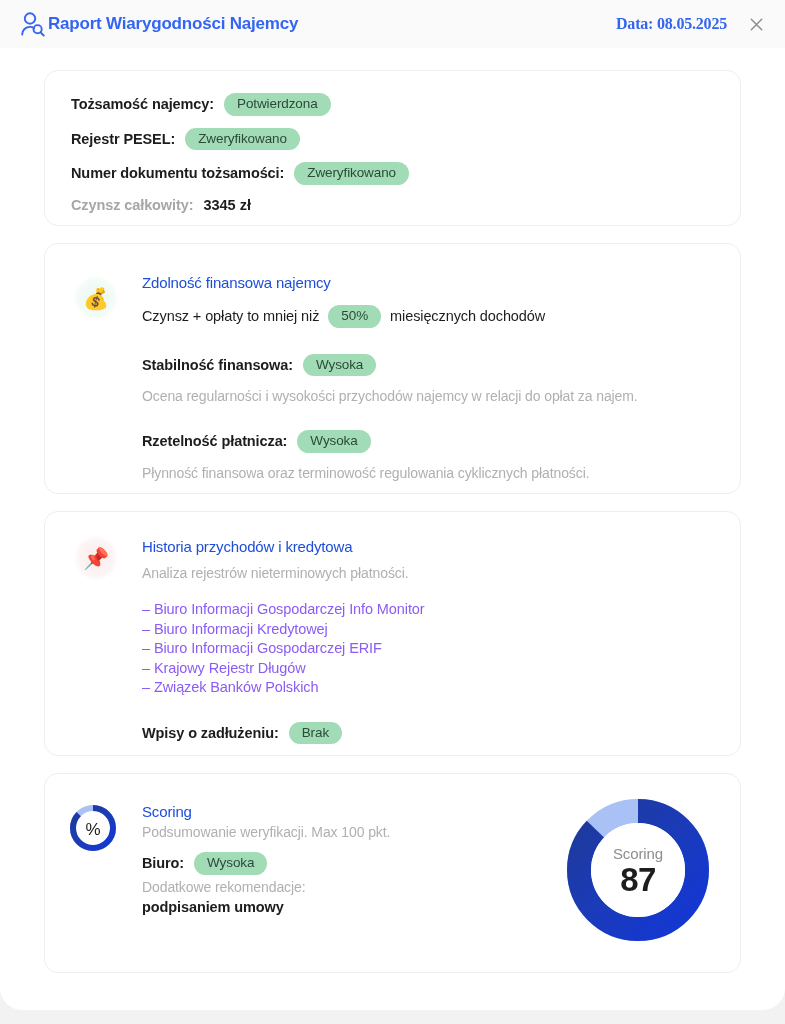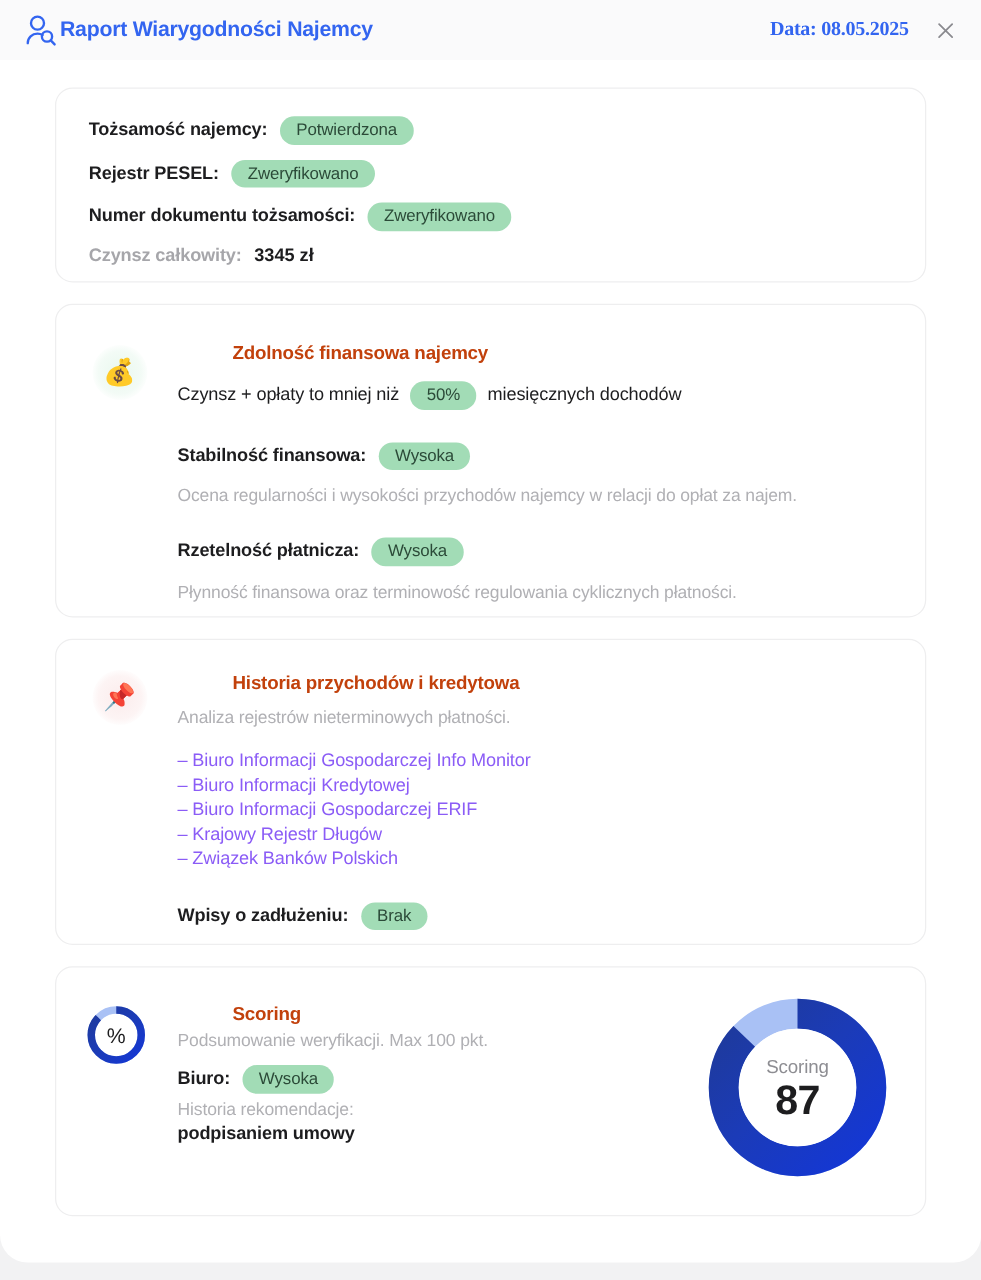--- a/index.html
+++ b/index.html
@@ -71,21 +71,21 @@
     font-size:13.5px;font-weight:500;letter-spacing:-0.1px;
     border-radius:999px;
     padding:4px 13px 5px;
     white-space:nowrap;
     line-height:1;
   }
   .desc{
     font-size:14px;font-weight:500;color:#b0b0b4;letter-spacing:-0.1px;
   }
   .body-txt{font-size:14.5px;font-weight:500;color:#1d1d1f;letter-spacing:-0.1px;}
-  .sec-title{font-size:15px;font-weight:700;color:#c2410c;letter-spacing:-0.15px;margin-left:44px;}
+  .sec-title{font-size:15px;font-weight:400;color:#1d4ed8;letter-spacing:-0.15px;}
 
   
   #card-identity .inner{padding:22px 0 0 26px;}
   #card-identity .row{margin-bottom:12px;gap:10px;}
   #card-identity .row.last{margin-bottom:0;gap:10px;}
 
   
   .emoji-icon{
     position:absolute;left:29px;width:44px;height:44px;
     border-radius:50%;
@@ -226,21 +226,21 @@
   </div>
 
   <div class="card" id="card-scoring">
     <div class="card-body">
       <div class="sec-title">Scoring</div>
       <div class="desc">Podsumowanie weryfikacji. Max 100 pkt.</div>
       <div class="sc-row">
         <span class="lbl">Biuro:</span>
         <span class="badge">Wysoka</span>
       </div>
-      <div class="desc sc-reco-lbl">Historia rekomendacje:</div>
+      <div class="desc sc-reco-lbl">Dodatkowe rekomendacje:</div>
       <div class="sc-reco">podpisaniem umowy</div>
     </div>
 
     <div class="gauge">
       <svg width="148" height="148" viewBox="0 0 148 148">
         <defs>
           <linearGradient id="gaugeGrad" x1="1" y1="0.15" x2="0.1" y2="1">
             <stop offset="0%" stop-color="#1e3a9e"></stop>
             <stop offset="45%" stop-color="#1b3bb8"></stop>
             <stop offset="100%" stop-color="#1437d4"></stop>

